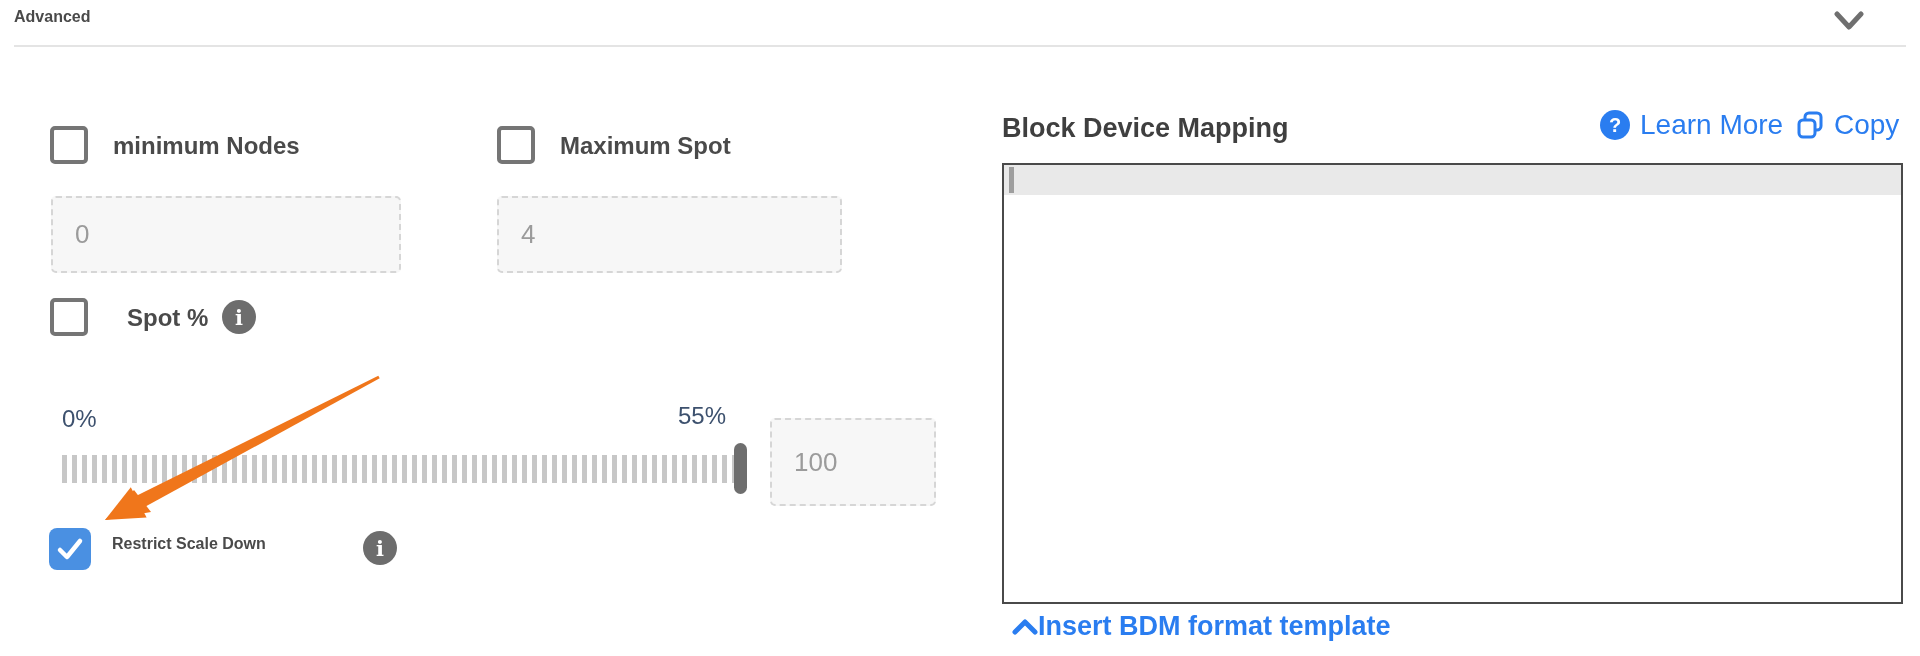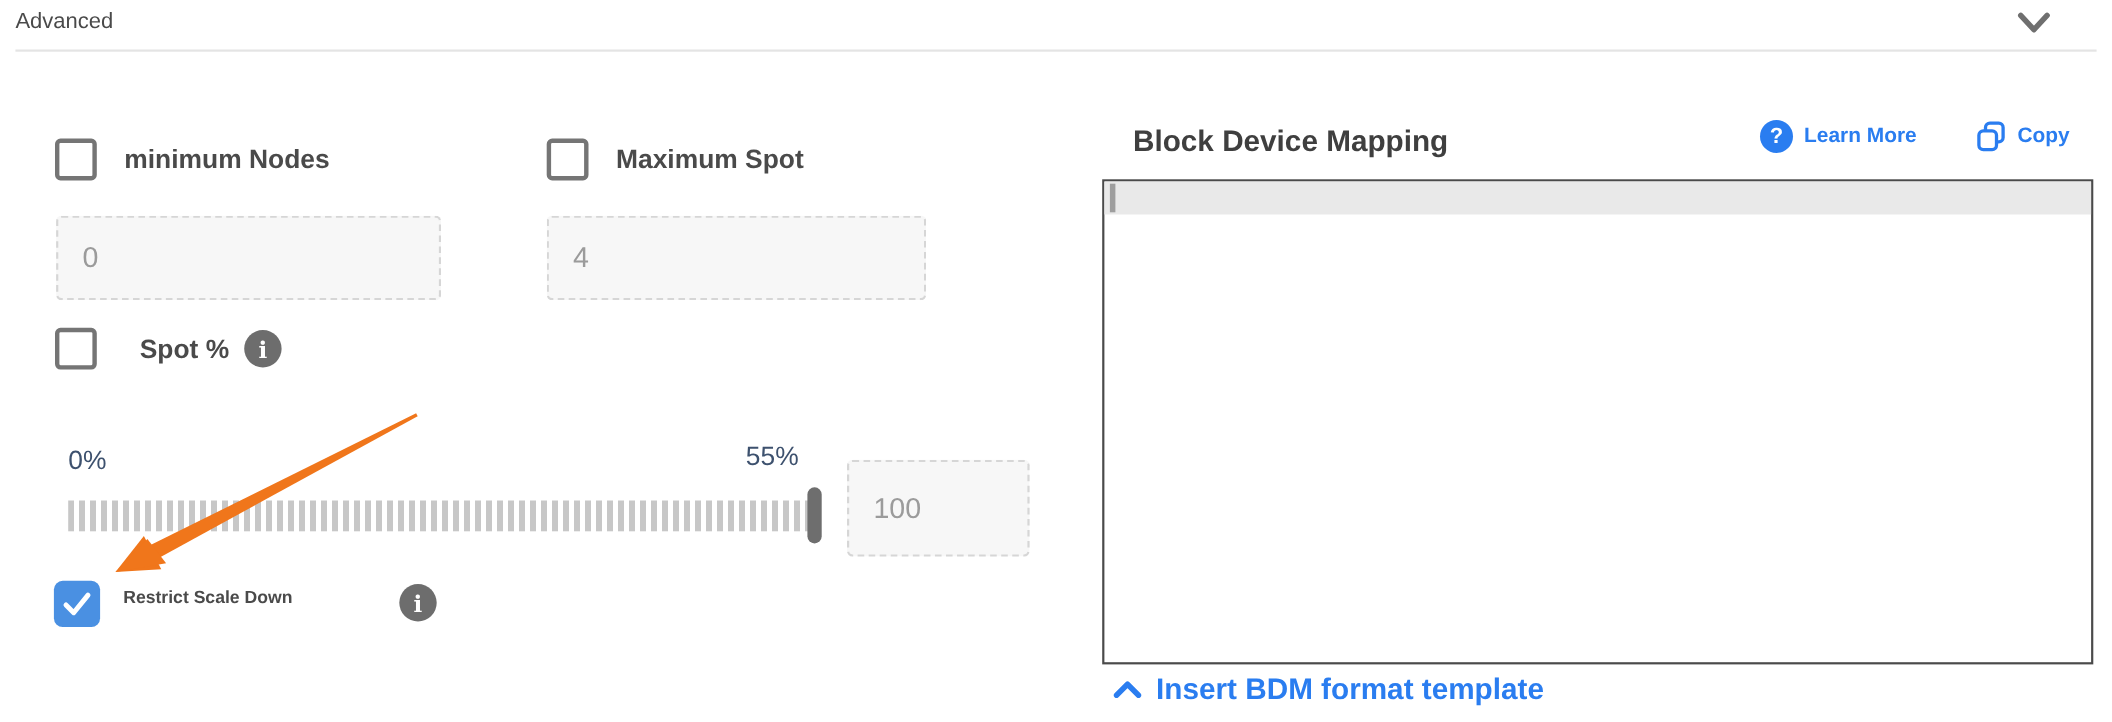--- a/index.html
+++ b/index.html
@@ -4,21 +4,21 @@
 <style>
   html,body{margin:0;padding:0;background:#ffffff;}
   body{
     width:1920px;height:656px;position:relative;overflow:hidden;
     font-family:"Liberation Sans","DejaVu Sans",sans-serif;
     -webkit-font-smoothing:antialiased;
   }
   .abs{position:absolute;}
 
   
-  .adv-title{left:14px;top:8px;font-size:20px;color:#4a4a4a;font-weight:400;}
+  .adv-title{left:14px;top:8px;font-size:16px;color:#4a4a4a;font-weight:700;}
   .header-chevron{left:1834px;top:10px;width:30px;height:22px;cursor:pointer;}
   .divider{left:14px;right:14px;top:45px;height:2px;background:#e4e4e4;}
 
   
   .cb{width:38px;height:38px;border:4px solid #757575;border-radius:5px;background:#fff;box-sizing:border-box;cursor:pointer;}
   .cb-label{font-size:24px;font-weight:600;color:#4a4a4a;white-space:nowrap;}
   .info-icon{width:34px;height:34px;border-radius:50%;background:#6d6d6d;color:#fff;
     display:flex;align-items:center;justify-content:center;
     font-family:"DejaVu Serif",serif;font-weight:bold;font-size:21px;cursor:pointer;}
 
@@ -34,32 +34,32 @@
 
   
   .pct-label{font-size:24px;color:#3d516e;white-space:nowrap;}
   .slider-ticks{
     left:62px;top:455px;width:684px;height:28px;cursor:pointer;
     background:repeating-linear-gradient(to right,#c7c7c7 0px,#c7c7c7 5px,transparent 5px,transparent 10px);
   }
   .slider-handle{left:734px;top:443px;width:13px;height:51px;border-radius:7px;background:#6e6e6e;cursor:grab;}
 
   
-  .bdm-title{left:1002px;top:113px;font-size:27px;font-weight:600;color:#3f3f3f;margin-left:28px;}
+  .bdm-title{left:1002px;top:113px;font-size:27px;font-weight:600;color:#3f3f3f;}
   .link-row{display:flex;align-items:center;gap:10px;cursor:pointer;}
-  .link-text{font-size:19px;font-weight:700;color:#2a7df0;white-space:nowrap;}
+  .link-text{font-size:28px;font-weight:400;color:#2a7df0;white-space:nowrap;}
   .q-circle{width:30px;height:30px;border-radius:50%;background:#2a7df0;color:#fff;
     display:flex;align-items:center;justify-content:center;font-size:20px;font-weight:bold;}
   .editor{
     left:1002px;top:163px;width:901px;height:441px;box-sizing:border-box;
     border:2px solid #4a4a4a;background:#ffffff;cursor:text;
   }
   .active-line{position:absolute;left:0;top:0;right:0;height:30px;background:#e9e9e9;}
   .caret{position:absolute;left:5px;top:2px;width:5px;height:26px;background:#9e9e9e;}
-  .insert-row{left:1012px;top:611px;display:flex;align-items:center;gap:13px;cursor:pointer;}
+  .insert-row{left:1012px;top:611px;display:flex;align-items:center;cursor:pointer;}
   .insert-text{font-size:27px;font-weight:600;color:#2a7df0;white-space:nowrap;}
 </style>
 </head>
 <body>
 
 <div class="abs adv-title">Advanced</div>
 <svg class="abs header-chevron" viewBox="0 0 30 22">
   <polyline points="3,4 15,17 27,4" fill="none" stroke="#6f6f6f" stroke-width="5" stroke-linecap="round" stroke-linejoin="round"></polyline>
 </svg>
 <div class="abs divider"></div>

